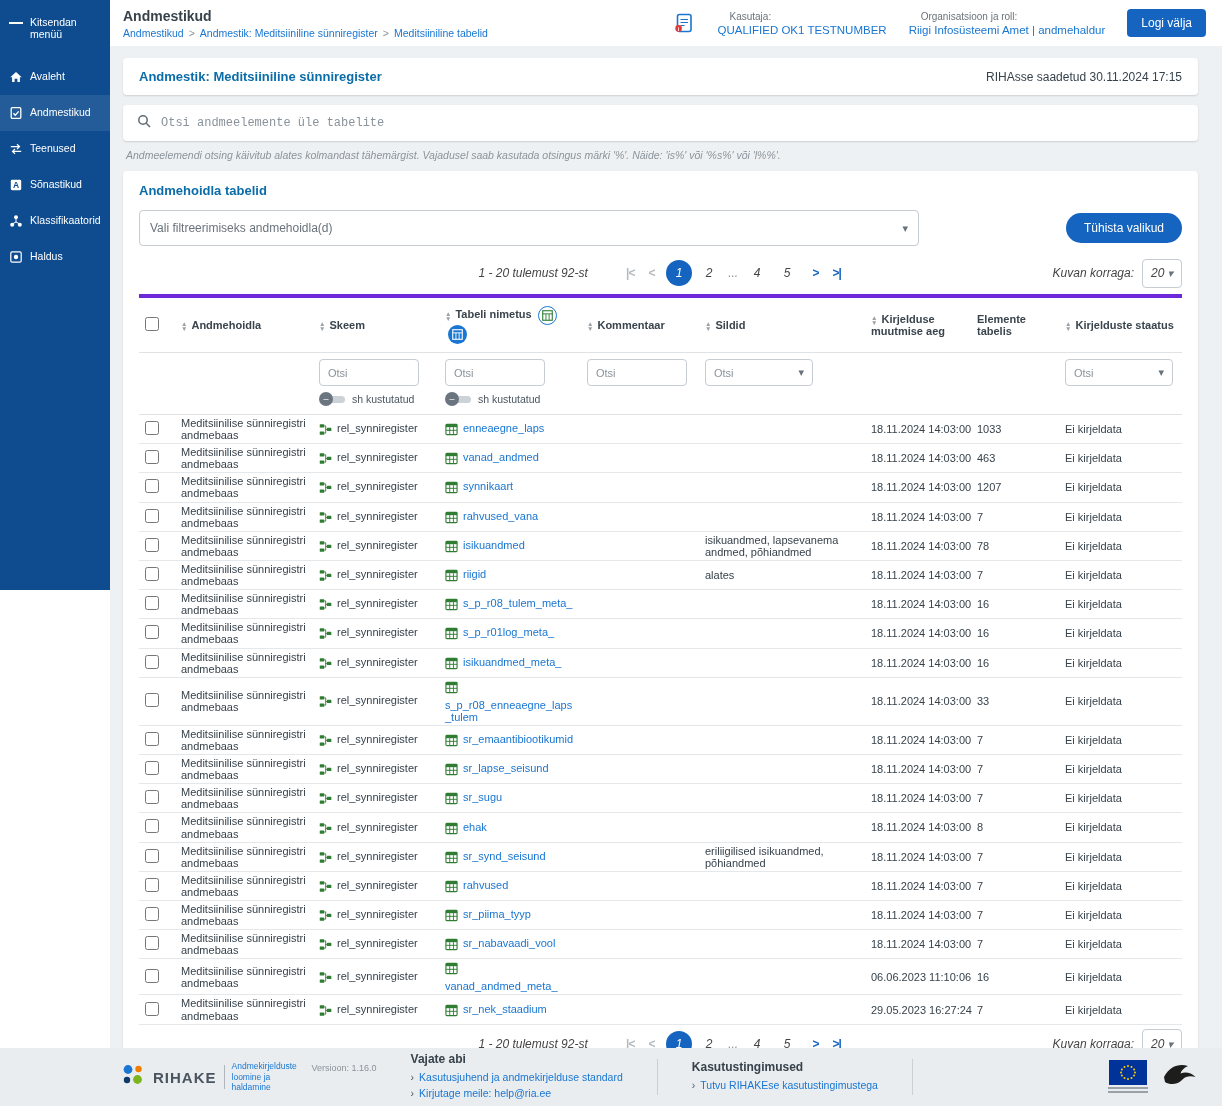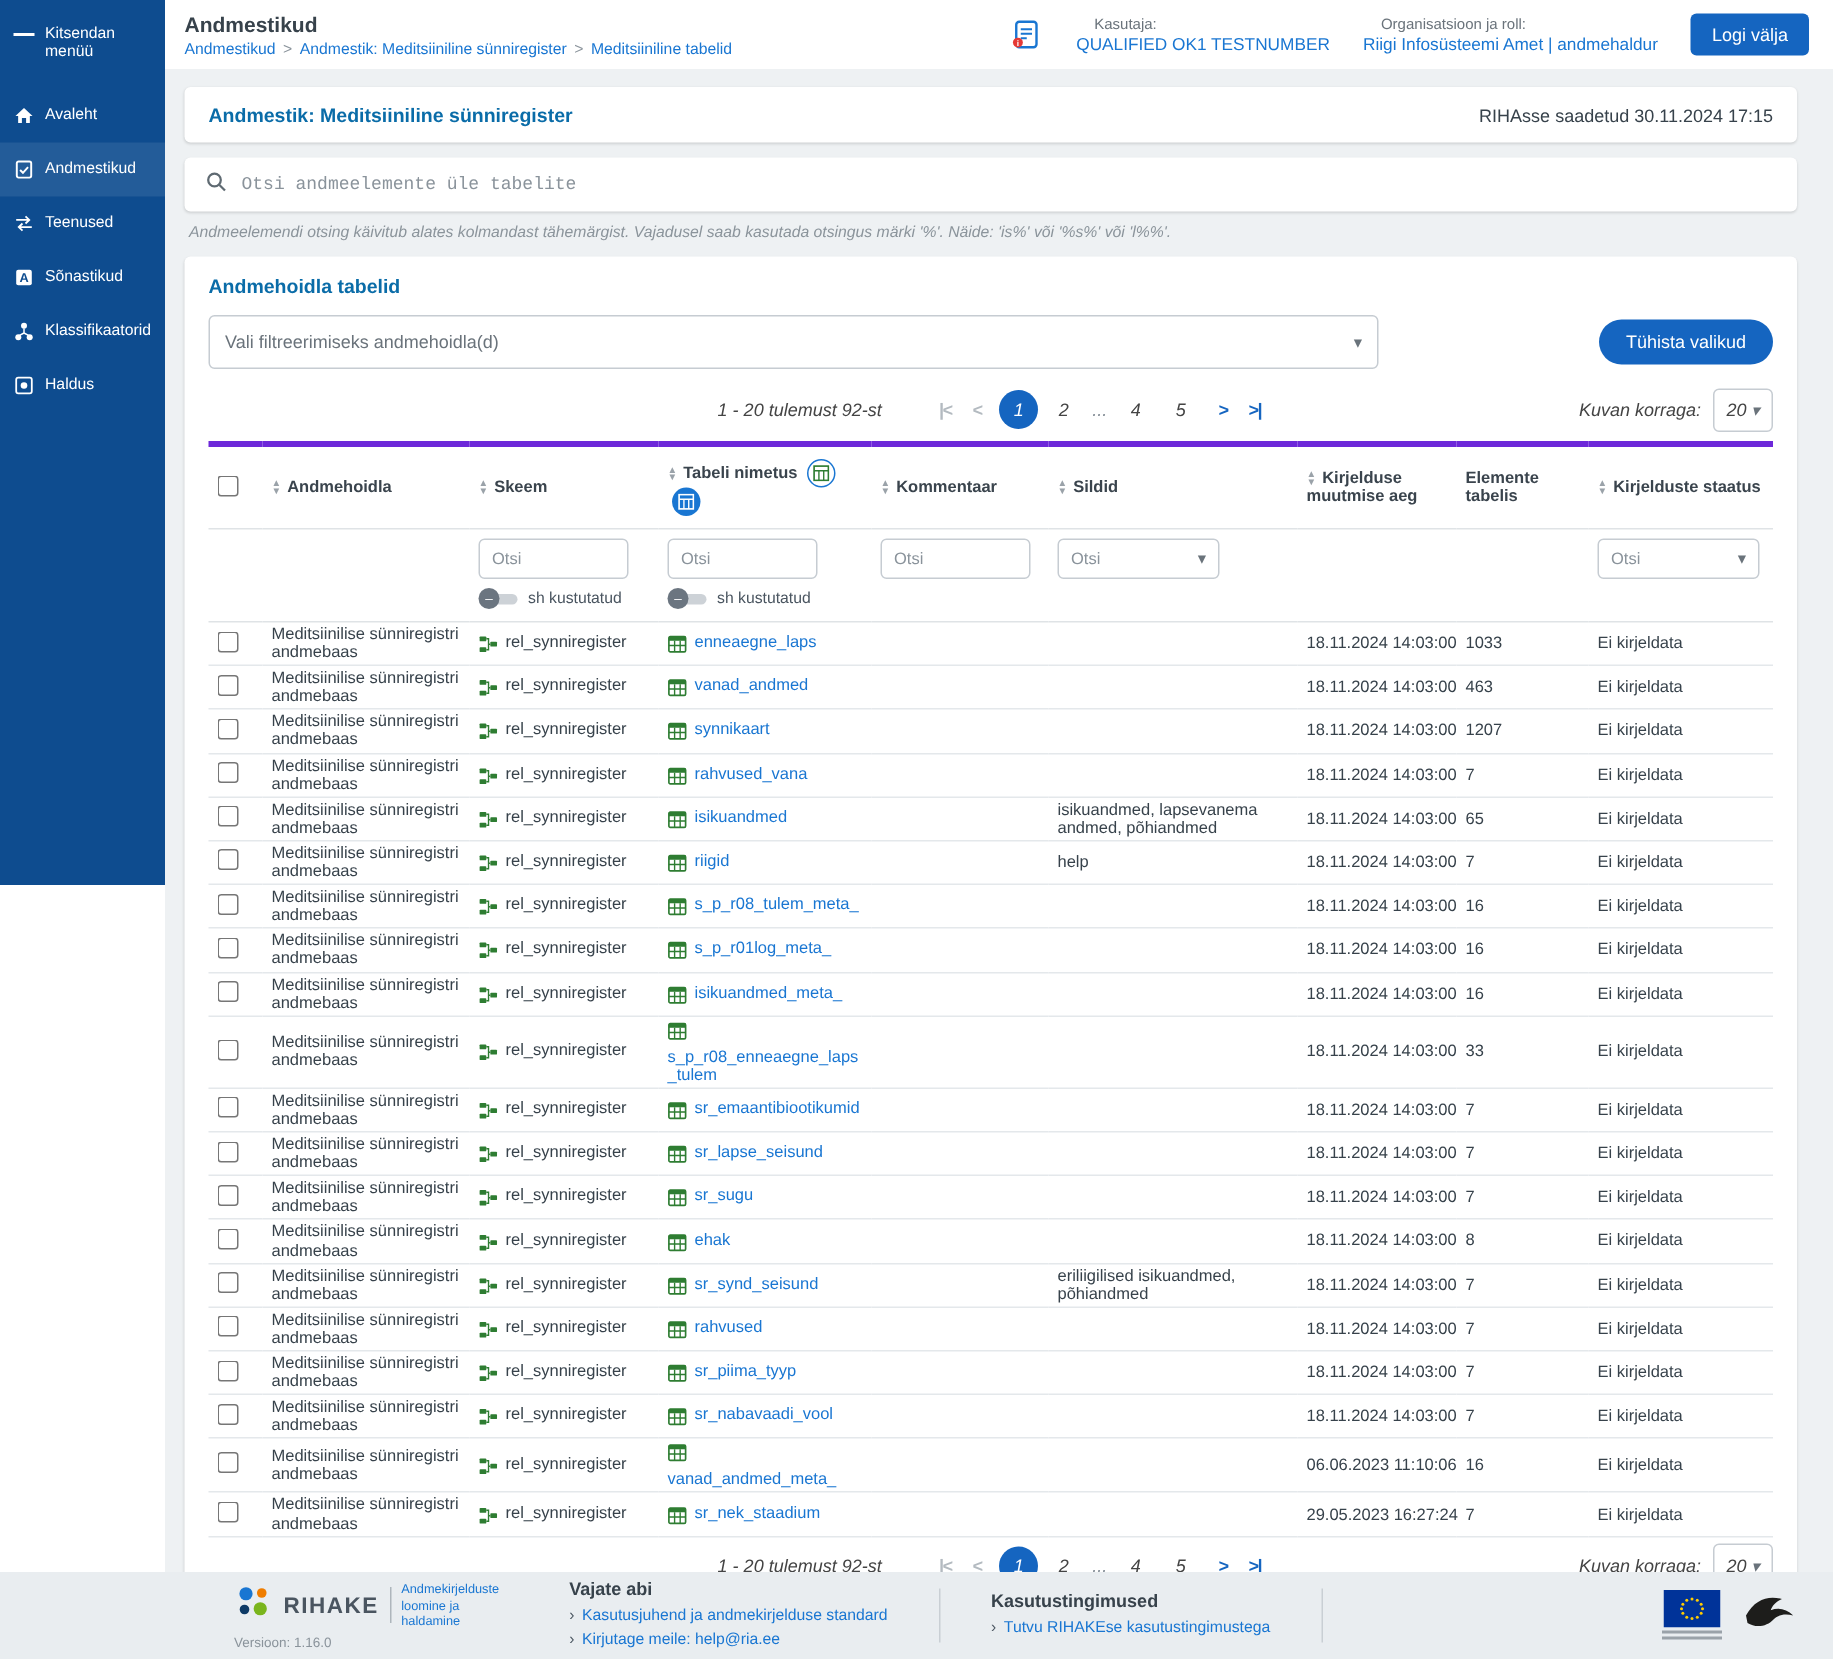--- a/index.html
+++ b/index.html
@@ -93,21 +93,21 @@
   .tbl-link { color:#1976d2; cursor:pointer; text-decoration:none; word-break:break-word; }
   .c-aeg { white-space:nowrap; }
   input[type="checkbox"] { width:14px; height:14px; accent-color:#6b7580; cursor:pointer; }
 
   
   .actions-row { display:flex; justify-content:space-between; align-items:center; margin-top:10px; }
   .actions-right { display:flex; gap:10px; }
 
   
   .footer { position:absolute; left:0; right:0; bottom:0; height:58px; background:#e9edf0; display:flex; align-items:center; padding:0 24px 0 120px; gap:34px; }
-  .f-logo { display:flex; flex-direction:column; gap:2px;margin-left:36px; }
+  .f-logo { display:flex; flex-direction:row; gap:2px; }
   .f-logo-row { display:flex; align-items:center; gap:7px; }
   .f-brand { font-size:15px; font-weight:bold; color:#4a5560; letter-spacing:1px; }
   .f-logo-sep { width:1px; height:24px; background:#aeb6bc; }
   .f-tagline { font-size:8.5px; color:#1976d2; width:78px; line-height:1.25; }
   .f-version { font-size:9px; color:#8a939b; margin-top:2px; }
   .f-block { display:flex; flex-direction:column; gap:2px; }
   .f-title { font-size:12px; font-weight:bold; color:#37424b; margin-bottom:2px; }
   .f-link { font-size:10.5px; color:#1976d2; cursor:pointer; line-height:1.5; }
   .f-link::before { content:"›"; color:#4a5560; margin-right:5px; }
   .f-divider { width:1px; height:36px; background:#c9cfd4; }
@@ -517,21 +517,21 @@
                         <rect x="1" y="1.5" width="12" height="3" fill="#2e7d32"></rect>
                         <path d="M1 7.9h12M5.1 4.5v8M9.1 4.5v8" stroke="#2e7d32" stroke-width="1"></path>
                       </svg>
                     </span>
                 <a class="tbl-link">isikuandmed</a>
               </div>
             </td>
             <td></td>
             <td>isikuandmed, lapsevanema andmed, põhiandmed</td>
             <td class="c-aeg">18.11.2024 14:03:00</td>
-            <td>65</td>
+            <td>78</td>
             <td>Ei kirjeldata</td>
           </tr>
               <tr>
             <td><input type="checkbox" style=""></td>
             <td>Meditsiinilise sünniregistri andmebaas</td>
             <td>
               <div class="cell-flex">
                 <span class="ic">
                       <svg width="13" height="13" viewBox="0 0 14 14">
                         <rect x="0.8" y="1.4" width="4.8" height="3.5" rx="0.6" fill="#2e7d32"></rect>
@@ -549,21 +549,21 @@
                       <svg width="13" height="13" viewBox="0 0 14 14">
                         <rect x="1" y="1.5" width="12" height="11" rx="1" fill="none" stroke="#2e7d32" stroke-width="1.2"></rect>
                         <rect x="1" y="1.5" width="12" height="3" fill="#2e7d32"></rect>
                         <path d="M1 7.9h12M5.1 4.5v8M9.1 4.5v8" stroke="#2e7d32" stroke-width="1"></path>
                       </svg>
                     </span>
                 <a class="tbl-link">riigid</a>
               </div>
             </td>
             <td></td>
-            <td>help</td>
+            <td>alates</td>
             <td class="c-aeg">18.11.2024 14:03:00</td>
             <td>7</td>
             <td>Ei kirjeldata</td>
           </tr>
               <tr>
             <td><input type="checkbox" style=""></td>
             <td>Meditsiinilise sünniregistri andmebaas</td>
             <td>
               <div class="cell-flex">
                 <span class="ic">

